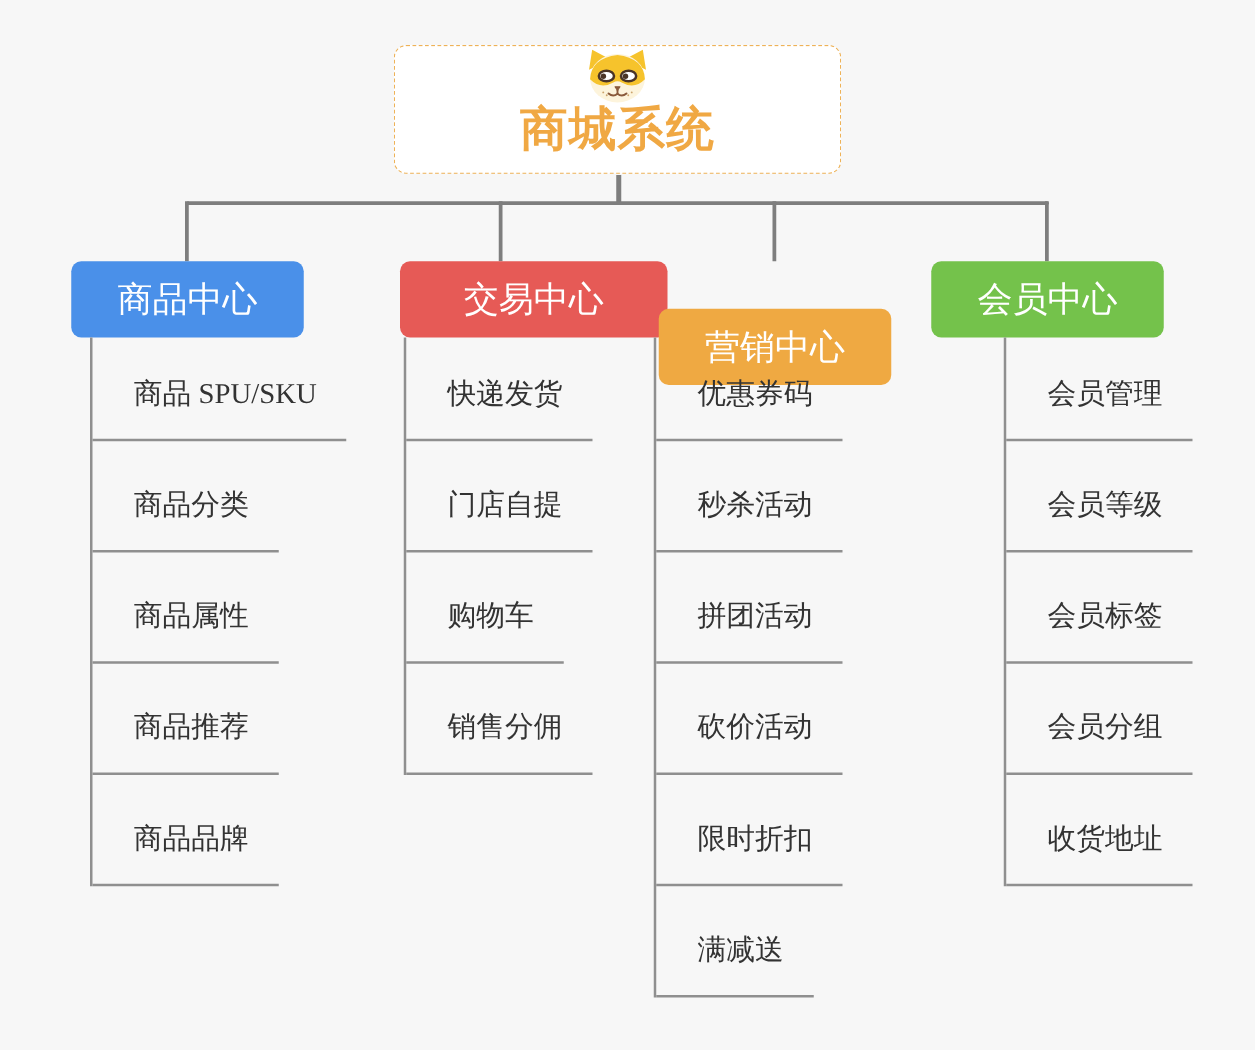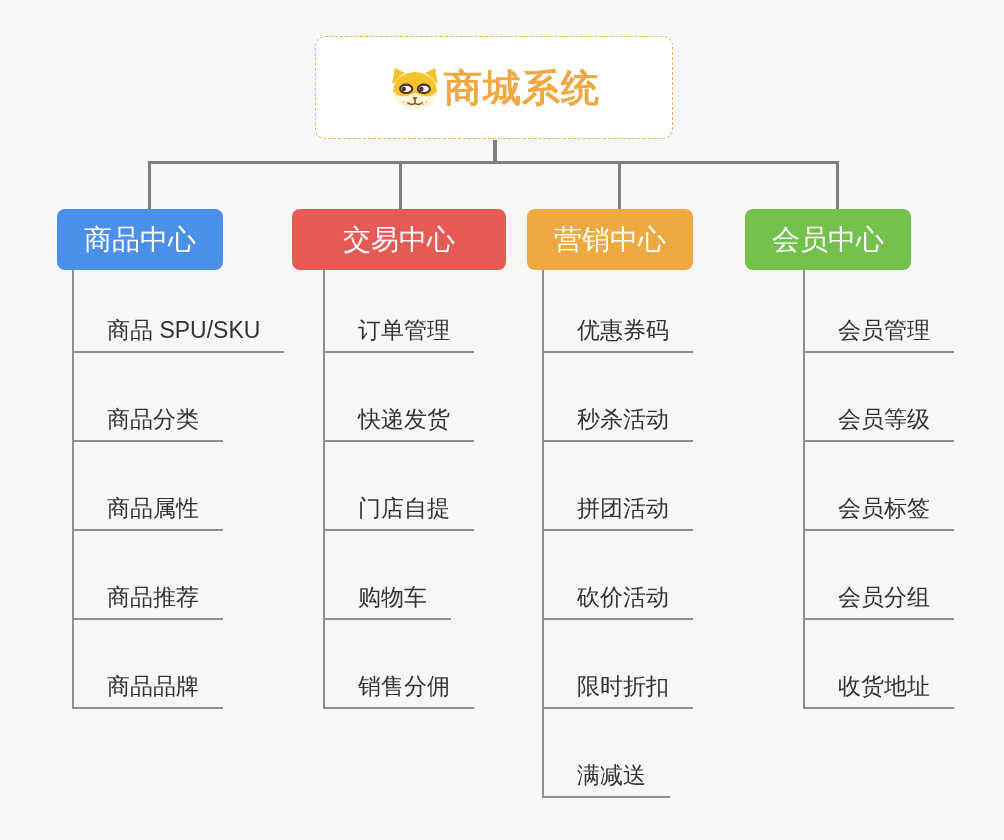--- a/index.html
+++ b/index.html
@@ -12,60 +12,62 @@
     width:1004px;height:840px;
     background:#f7f7f7;
     overflow:hidden;
   }
   
   .root-node{
     position:absolute;left:315px;top:36px;width:358px;height:103px;
     background:#ffffff;
     border:1px dashed #eeb257;
     border-radius:10px;
-    display:flex;align-items:center;justify-content:center;gap:2px;
+    display:flex;align-items:center;gap:2px;
     box-sizing:border-box;
+    flex-direction:column;
   }
   .root-title{
     font-size:38px;font-weight:bold;color:#f0a843;
     letter-spacing:1px;white-space:nowrap;line-height:1;
   }
   .root-icon{width:54px;height:46px;flex:0 0 auto;}
   
   .line{position:absolute;background:#7e7e7e;}
   .stub   {left:493px;top:140px;width:4px;height:24px;}
   .bus    {left:149px;top:161px;width:690px;height:3px;border-radius:2px;}
   .drop   {top:161px;width:3px;height:48px;}
   .drop-1{left:148px;} .drop-2{left:399px;} .drop-3{left:618px;} .drop-4{left:836px;}
   
   .branch-box{
-    position:absolute;top:209px;height:61px;width:166px;
+    position:absolute;top:209px;height:61px;width:186px;
     border-radius:8px;
     display:flex;align-items:center;justify-content:center;
     color:#ffffff;font-size:28px;line-height:1;
     box-sizing:border-box;white-space:nowrap;
   }
-  .bb-1{left:57px;} .bb-2{left:292px;width:214px;} .bb-3{left:527px;} .bb-4{left:745px;text-align:center;}
+  .bb-1{left:57px;} .bb-2{left:320px;width:214px;} .bb-3{left:527px;margin-top:38px;} .bb-4{left:745px;text-align:center;}
   
   .children{
     position:absolute;top:270px;
     border-left:2px solid #8f8f8f;
     width:max-content;
   }
-  .col-1{left:72px;} .col-2{left:323px;} .col-3{left:542px;} .col-4{left:760px;margin-left:43px;}
+  .col-1{left:72px;} .col-2{left:323px;} .col-3{left:523px;} .col-4{left:760px;margin-left:43px;}
   .child-item{
     box-sizing:border-box;
     height:89px;
     display:flex;align-items:flex-end;
-    padding:0 24px 9px 33px;
+    padding:0 24px 24px 33px;
     border-bottom:2px solid #8f8f8f;
     width:max-content;
     font-size:23px;color:#333333;line-height:1.05;
     white-space:nowrap;
     cursor:default;
+    font-family:Liberation Serif, serif;
   }
   .child-item:first-child{height:83px;}
 </style>
 </head>
 <body>
 
 <div class="stage">
 
   <div class="root-node">
     <svg class="root-icon" viewBox="0 0 64 54" aria-hidden="true">
@@ -102,21 +104,20 @@
 
   <div class="children col-1">
     <div class="child-item">商品 SPU/SKU</div>
     <div class="child-item">商品分类</div>
     <div class="child-item">商品属性</div>
     <div class="child-item">商品推荐</div>
     <div class="child-item">商品品牌</div>
   </div>
 
   <div class="children col-2">
-    <div class="child-item">订单管理</div>
     <div class="child-item">快递发货</div>
     <div class="child-item">门店自提</div>
     <div class="child-item">购物车</div>
     <div class="child-item">销售分佣</div>
   </div>
 
   <div class="children col-3">
     <div class="child-item">优惠券码</div>
     <div class="child-item">秒杀活动</div>
     <div class="child-item">拼团活动</div>

